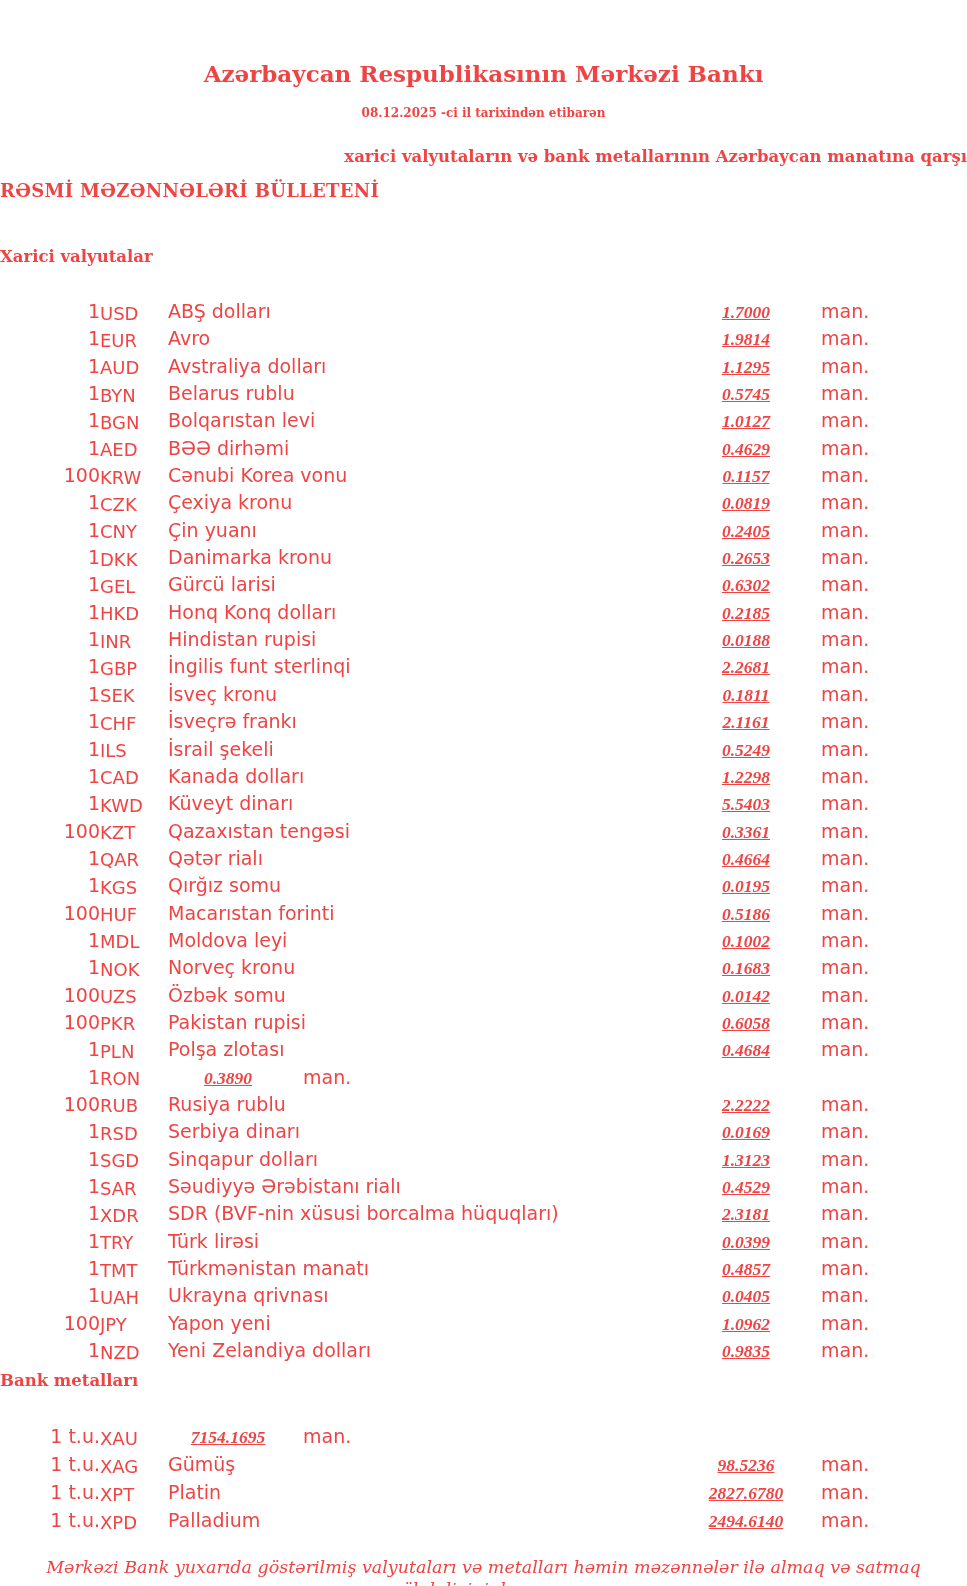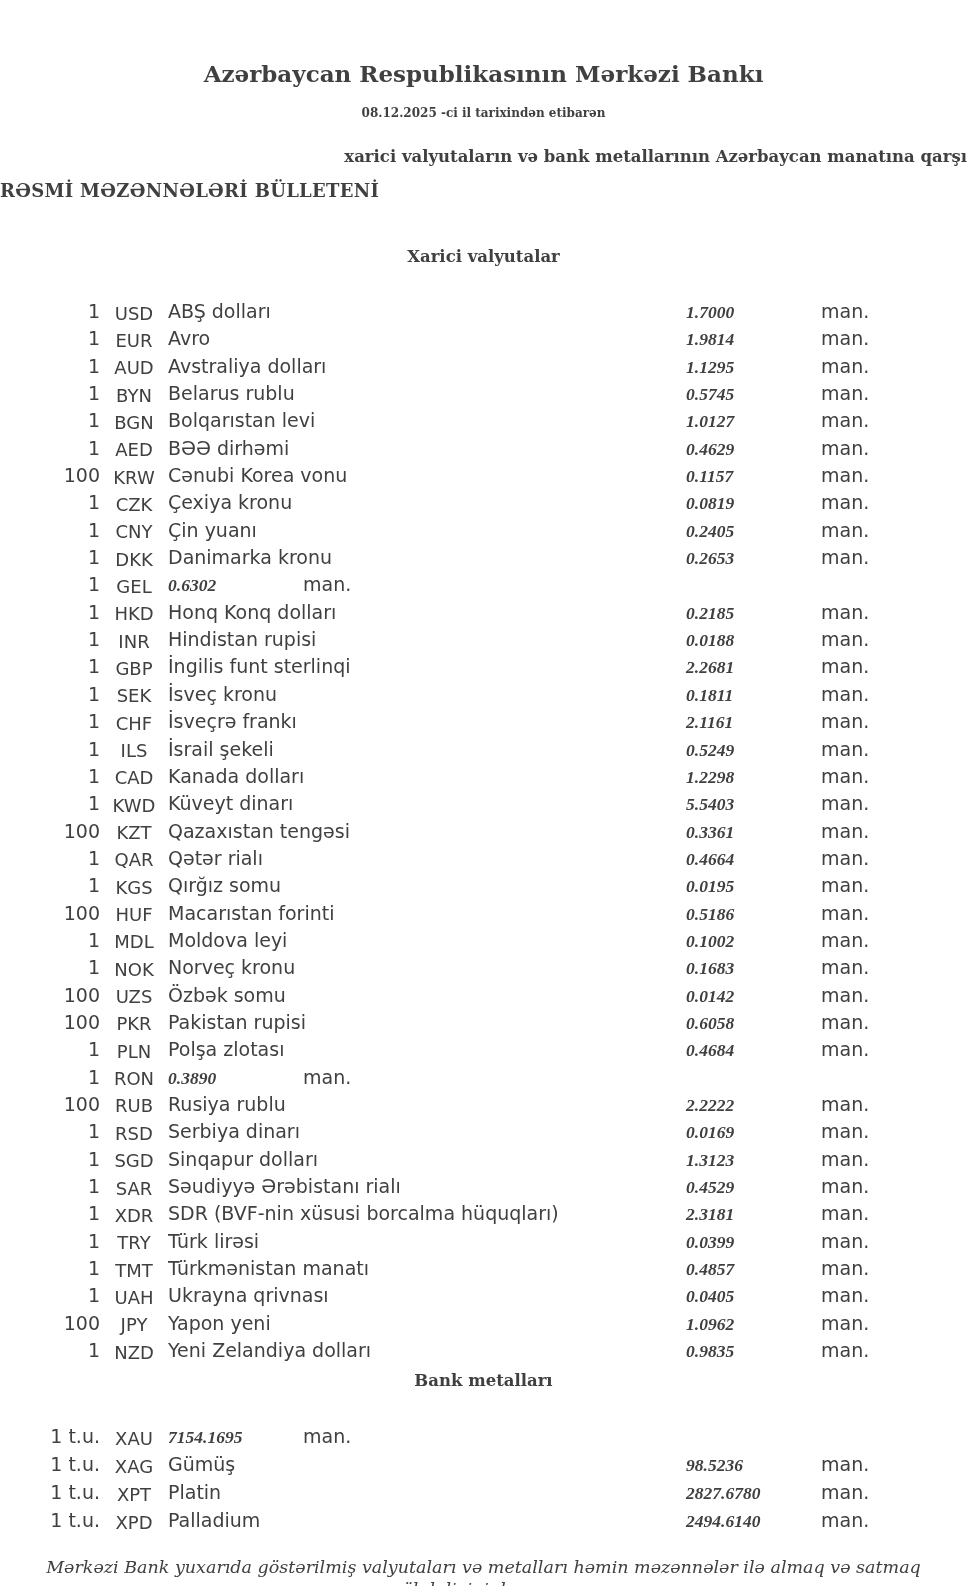--- a/index.html
+++ b/index.html
@@ -1,21 +1,21 @@
 <!DOCTYPE html>
 <html><head>
 <meta charset="utf-8">
 <style>
   html, body { margin: 0; padding: 0; background: #ffffff; }
   .page {
     position: relative;
     width: 967px;
     height: 1586px;
     background: #ffffff;
-    color: #404040;
+    color: #ef4444;
     overflow: hidden;
   }
   .bank-title {
     margin: 0;
     padding-top: 57px;
     font-family: "DejaVu Serif", "Liberation Serif", serif;
     font-weight: bold;
     font-size: 23px;
     line-height: 34px;
     text-align: center;
@@ -44,44 +44,45 @@
     line-height: 22px;
     letter-spacing: 0.3px;
     text-align: left;
   }
   .section-title {
     margin: 45px 0 0 0;
     font-family: "DejaVu Serif", "Liberation Serif", serif;
     font-weight: bold;
     font-size: 16.5px;
     line-height: 20px;
-    text-align: center;
+    text-align: left;
   }
   #metals-title { margin-top: 31px; }
   .rates-table { margin-top: 7px; }
   .row {
     display: flex;
     align-items: baseline;
     height: 27.35px;
     line-height: 27.35px;
     padding-right: 102px;
     font-family: "DejaVu Sans", "Liberation Sans", sans-serif;
   }
   #metals-table .row { height: 28px; line-height: 28px; }
   .cell { white-space: nowrap; }
   .cell.qty  { width: 100px; text-align: right; font-size: 19px; }
-  .cell.code { width: 68px; text-align: center; font-size: 18px; position: relative; top: 1.5px; }
+  .cell.code { width: 68px; text-align: left; font-size: 18px; position: relative; top: 1.5px; }
   .cell.name { flex: 1; text-align: left; font-size: 19px; overflow: hidden; }
   .cell.rate {
     width: 120px;
-    text-align: left;
+    text-align: center;
     font-family: "Liberation Serif", "DejaVu Serif", serif;
     font-style: italic;
     font-weight: bold;
     font-size: 17.5px;
+    text-decoration: underline;
   }
   .cell.unit {
     width: 59px;
     box-sizing: border-box;
     padding-left: 15px;
     text-align: left;
     font-size: 19px;
     margin-top: 24px;
   }
   .footer-note {
@@ -172,20 +173,21 @@
       <div class="row">
     <span class="cell qty">1</span>
     <span class="cell code">DKK</span>
     <span class="cell name">Danimarka kronu</span>
     <span class="cell rate">0.2653</span>
     <span class="cell unit">man.</span>
   </div>
       <div class="row">
     <span class="cell qty">1</span>
     <span class="cell code">GEL</span>
+    <span class="cell name">Gürcü larisi</span>
     <span class="cell rate">0.6302</span>
     <span class="cell unit">man.</span>
   </div>
       <div class="row">
     <span class="cell qty">1</span>
     <span class="cell code">HKD</span>
     <span class="cell name">Honq Konq dolları</span>
     <span class="cell rate">0.2185</span>
     <span class="cell unit">man.</span>
   </div>

